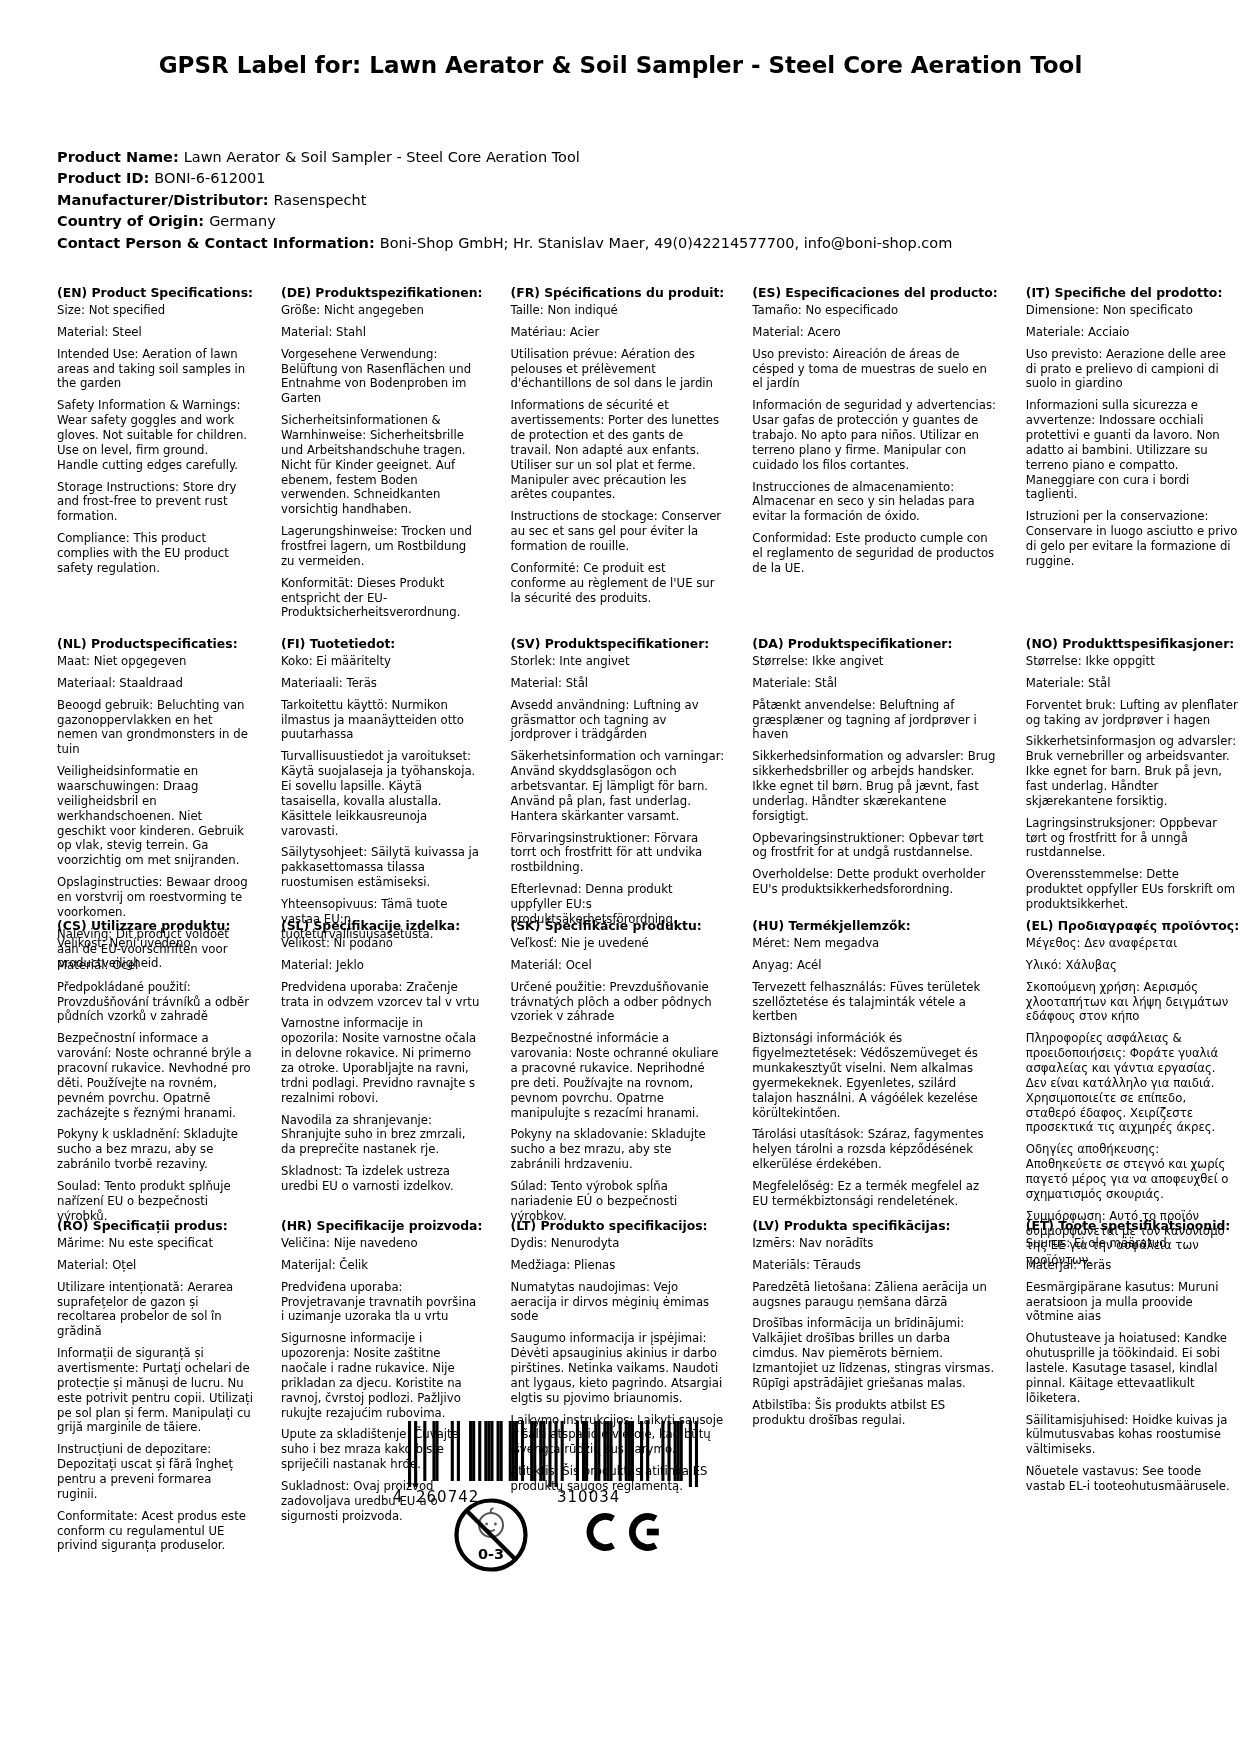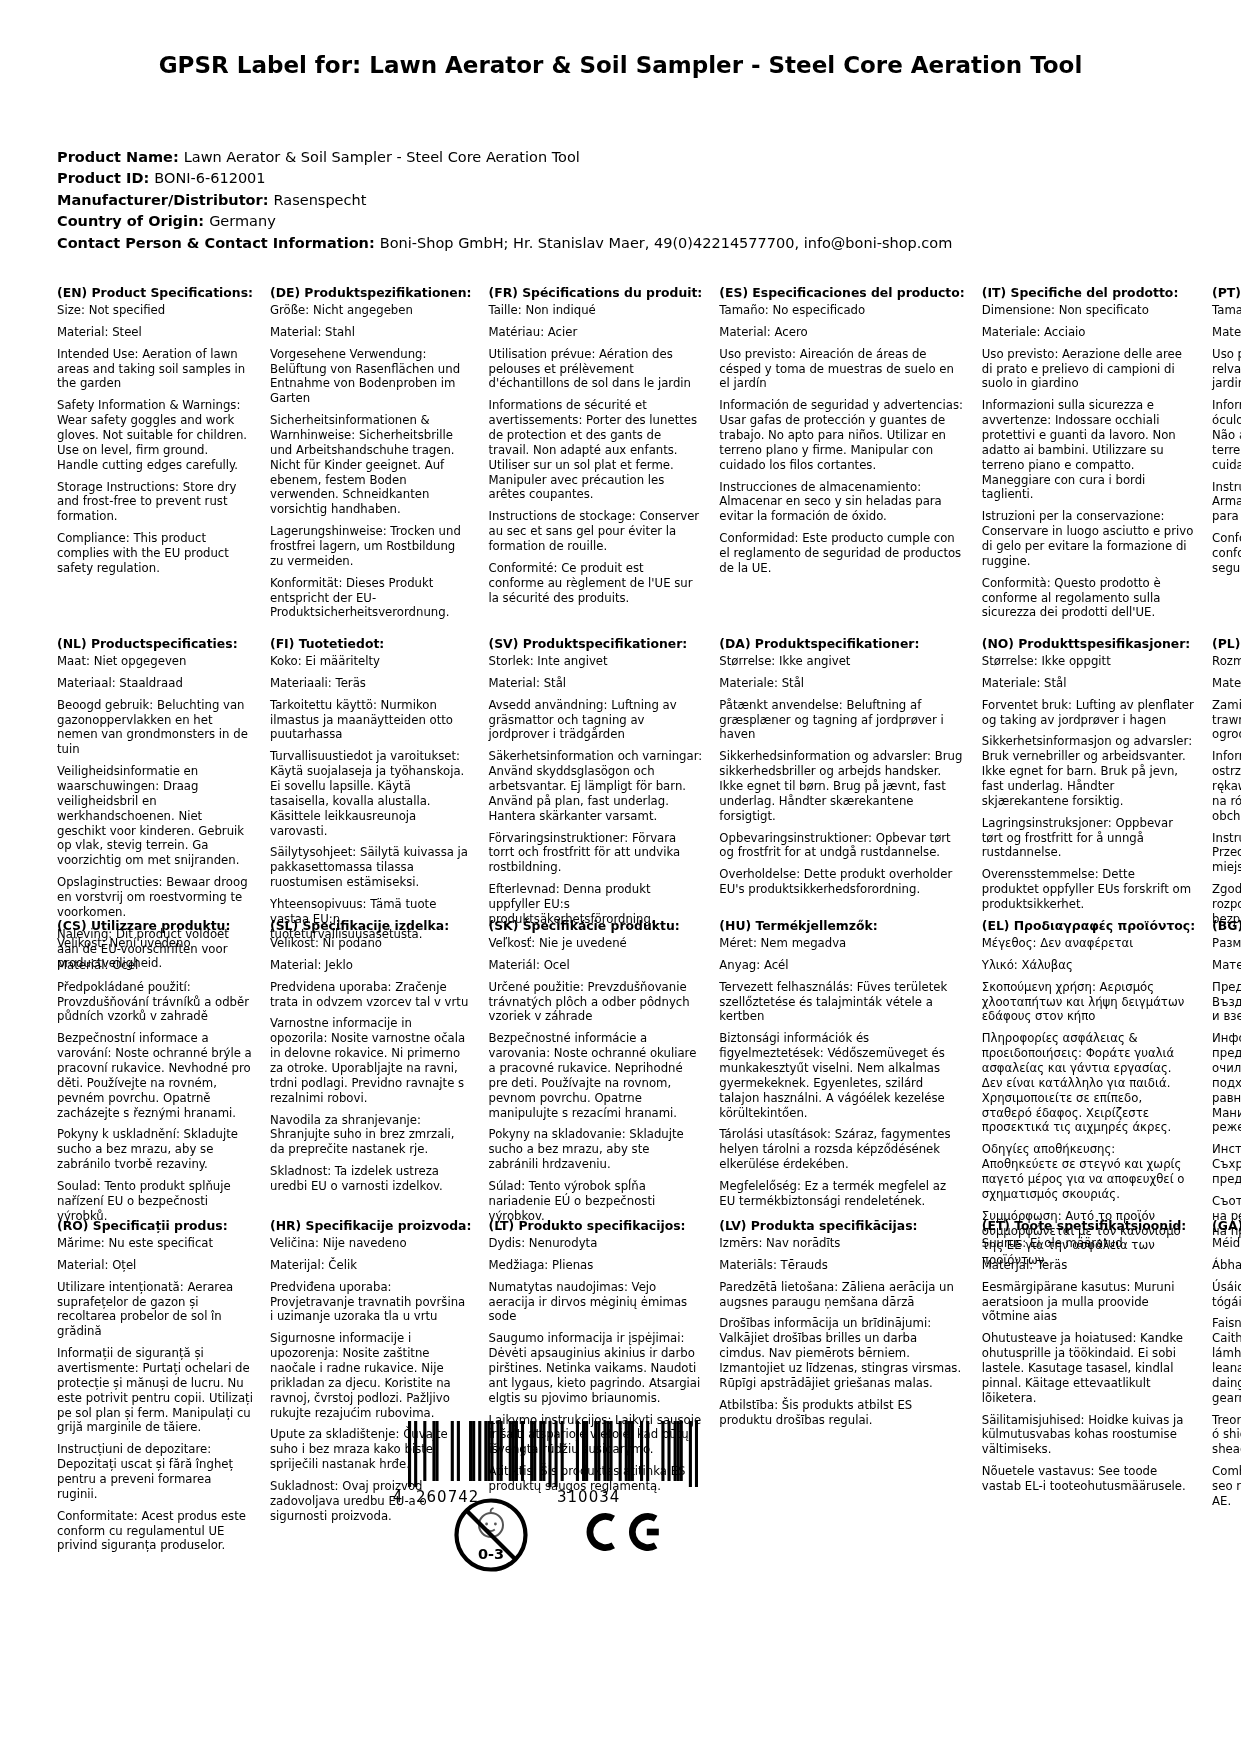--- a/index.html
+++ b/index.html
@@ -32,21 +32,21 @@
   .pi-row { white-space: normal; }
   .pi-label { font-weight: bold; }
   .pi-value { font-weight: normal; margin-top: 48px; }
   .spec-grid {
     position: absolute;
     top: 285px; left: 57px;
     width: 1140px;
     display: grid;
     grid-template-columns: repeat(6, 1fr);
     grid-template-rows: 351px 282px 300px auto;
-    column-gap: 17px;
+    column-gap: 28px;
   }
   .spec-cell { overflow: visible; }
   .spec-heading {
     font-weight: bold;
     font-size: 12.4px;
     white-space: nowrap;
     margin-bottom: 3px;
   }
   .spec-par {
     font-size: 11.7px;
@@ -122,21 +122,20 @@
         <p class="spec-par">Instrucciones de almacenamiento: Almacenar en seco y sin heladas para evitar la formación de óxido.</p>
         <p class="spec-par">Conformidad: Este producto cumple con el reglamento de seguridad de productos de la UE.</p>
       </div>
       <div class="spec-cell">
         <div class="spec-heading">(IT) Specifiche del prodotto:</div>
         <p class="spec-par">Dimensione: Non specificato</p>
         <p class="spec-par">Materiale: Acciaio</p>
         <p class="spec-par">Uso previsto: Aerazione delle aree di prato e prelievo di campioni di suolo in giardino</p>
         <p class="spec-par">Informazioni sulla sicurezza e avvertenze: Indossare occhiali protettivi e guanti da lavoro. Non adatto ai bambini. Utilizzare su terreno piano e compatto. Maneggiare con cura i bordi taglienti.</p>
         <p class="spec-par">Istruzioni per la conservazione: Conservare in luogo asciutto e privo di gelo per evitare la formazione di ruggine.</p>
-        <p class="spec-par">Conformità: Questo prodotto è conforme al regolamento sulla sicurezza dei prodotti dell'UE.</p>
       </div>
       <div class="spec-cell">
         <div class="spec-heading">(PT) Especificações do produto:</div>
         <p class="spec-par">Tamanho: Não especificado</p>
         <p class="spec-par">Material: Aço</p>
         <p class="spec-par">Uso pretendido: Aeração de áreas de relva e colheita de amostras de solo no jardim</p>
         <p class="spec-par">Informações de segurança e avisos: Use óculos de proteção e luvas de trabalho. Não adequado para crianças. Use em terreno plano e firme. Manuseie com cuidado as arestas de corte.</p>
         <p class="spec-par">Instruções de armazenamento: Armazene em local seco e sem geada para evitar formação de ferrugem.</p>
         <p class="spec-par">Conformidade: Este produto está em conformidade com o regulamento de segurança de produtos da UE.</p>
       </div>

